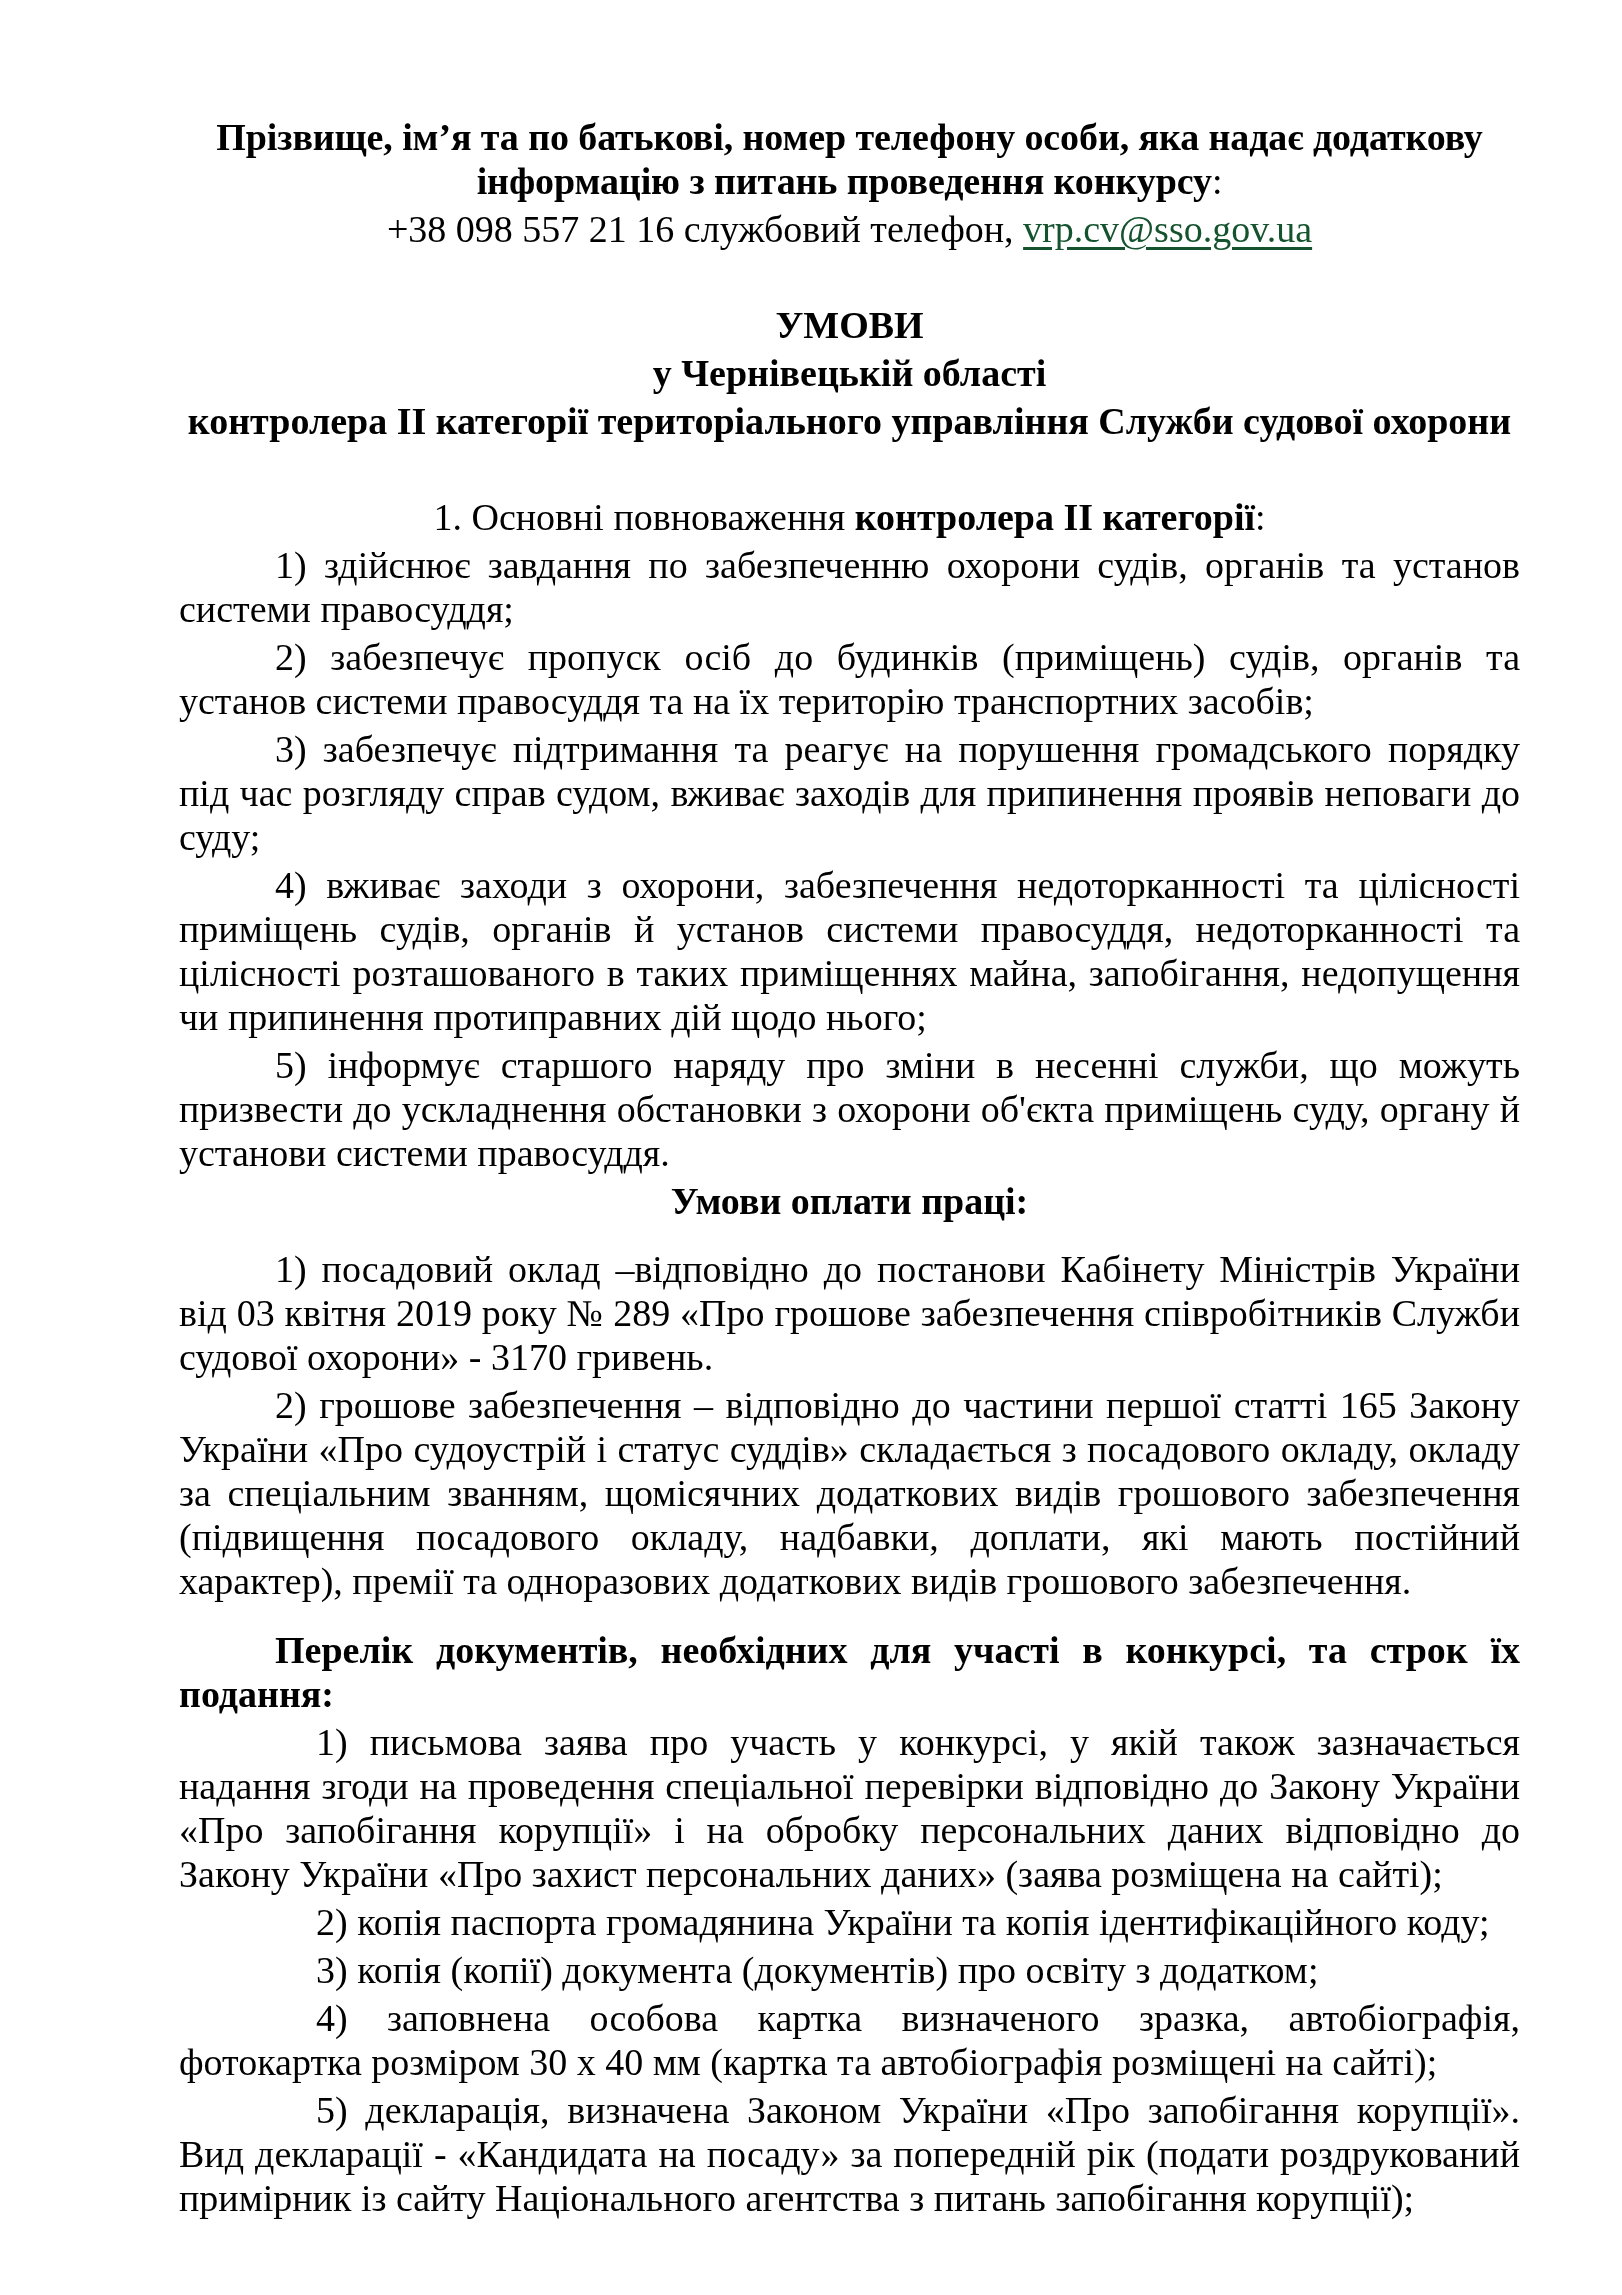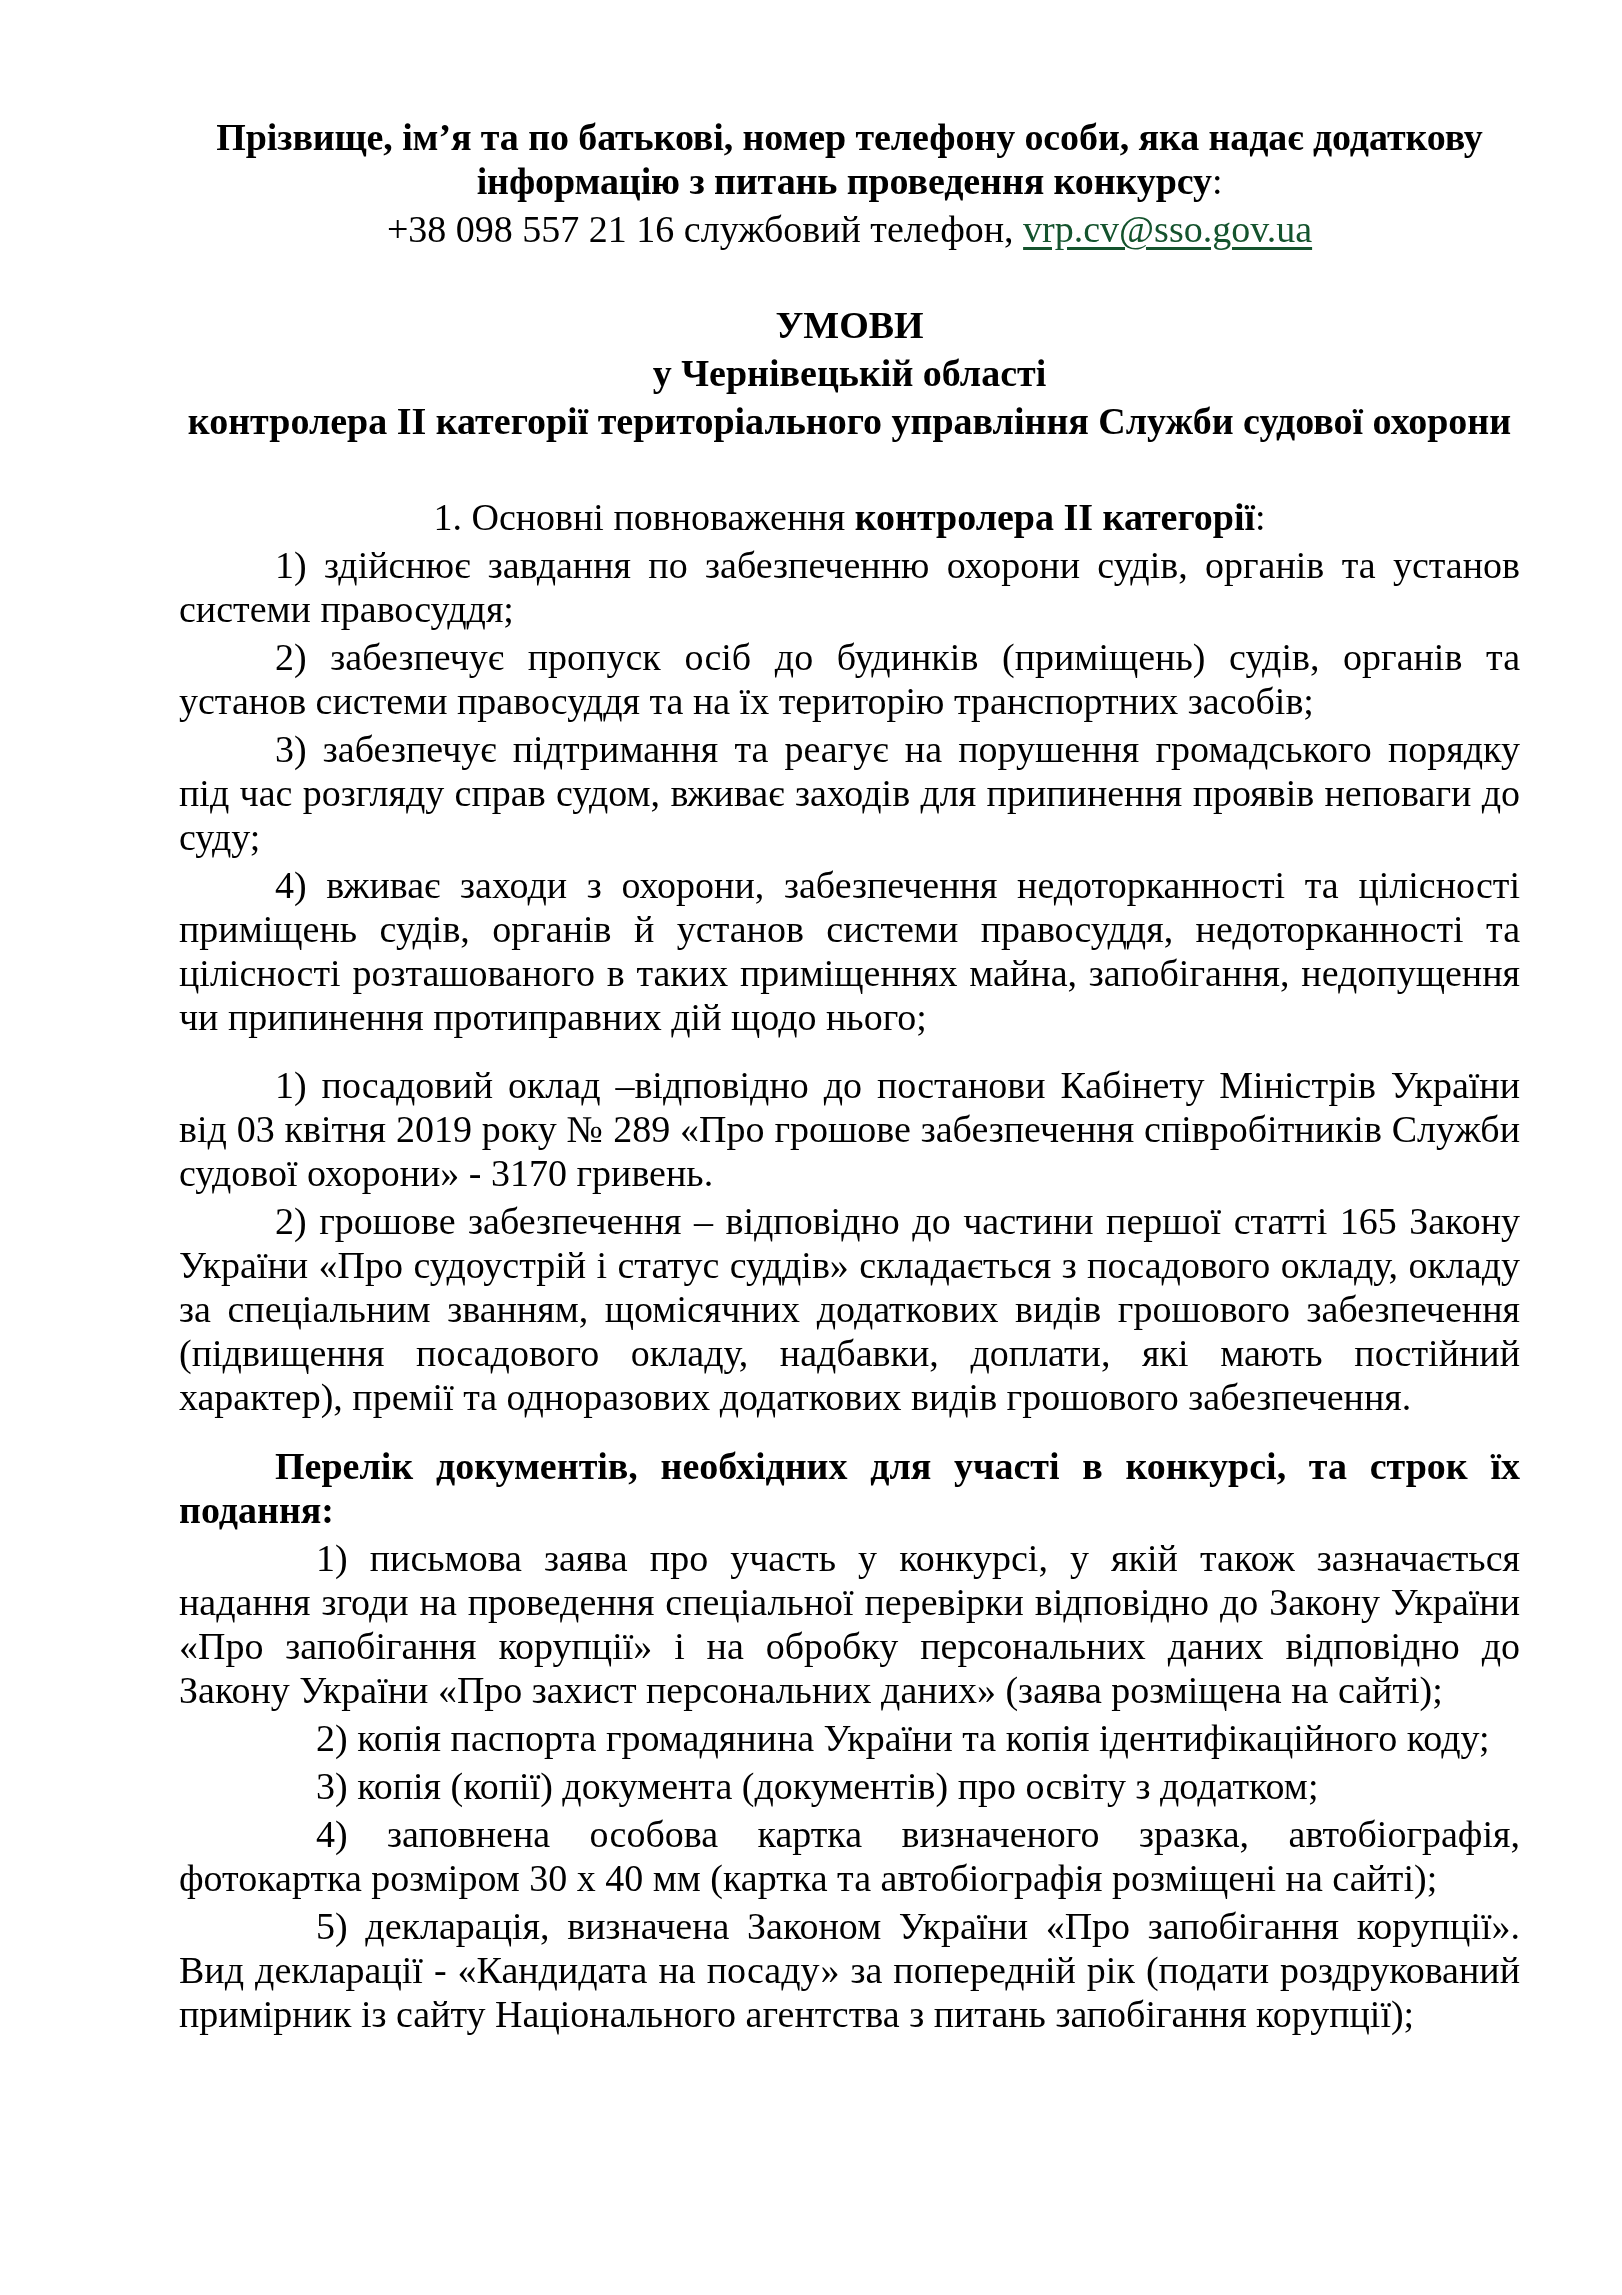--- a/index.html
+++ b/index.html
@@ -42,23 +42,25 @@
   </section>
 
   <div class="gap-sm"></div>
 
   <section>
     <p class="center"><span>1. Основні повноваження </span><b>контролера ІІ категорії</b><span>:</span></p>
     <p class="just ind1">1) здійснює завдання по забезпеченню охорони судів, органів та установ системи правосуддя;</p>
     <p class="just ind1">2) забезпечує пропуск осіб до будинків (приміщень) судів, органів та установ системи правосуддя та на їх територію транспортних засобів;</p>
     <p class="just ind1">3) забезпечує підтримання та реагує на порушення громадського порядку під час розгляду справ судом, вживає заходів для припинення проявів неповаги до суду;</p>
     <p class="just ind1">4) вживає заходи з охорони, забезпечення недоторканності та цілісності приміщень судів, органів й установ системи правосуддя, недоторканності та цілісності розташованого в таких приміщеннях майна, запобігання, недопущення чи припинення протиправних дій щодо нього;</p>
+    <p class="just ind1">5) інформує старшого наряду про зміни в несенні служби, що можуть призвести до ускладнення обстановки з охорони об'єкта приміщень суду, органу й установи системи правосуддя.</p>
   </section>
 
   <section>
+    <p class="center bold">Умови оплати праці:</p>
     <div class="gap-md"></div>
     <p class="just ind1">1) посадовий оклад –відповідно до постанови Кабінету Міністрів України від 03 квітня 2019 року № 289 «Про грошове забезпечення співробітників Служби судової охорони» -  3170 гривень.</p>
     <p class="just ind1">2) грошове забезпечення – відповідно до частини першої статті 165 Закону України «Про судоустрій і статус суддів» складається з посадового окладу, окладу за спеціальним званням, щомісячних додаткових видів грошового забезпечення (підвищення посадового окладу, надбавки, доплати, які мають постійний характер), премії та одноразових додаткових видів грошового забезпечення.</p>
   </section>
 
   <div class="gap-md"></div>
 
   <section>
     <p class="just ind1 bold">Перелік документів, необхідних для участі в конкурсі, та строк їх подання:</p>
     <p class="just ind2">1) письмова заява про участь у конкурсі, у якій також зазначається надання згоди на проведення спеціальної перевірки відповідно до Закону України «Про запобігання корупції» і на обробку персональних даних відповідно до Закону України «Про захист персональних даних» (заява розміщена на сайті);</p>

